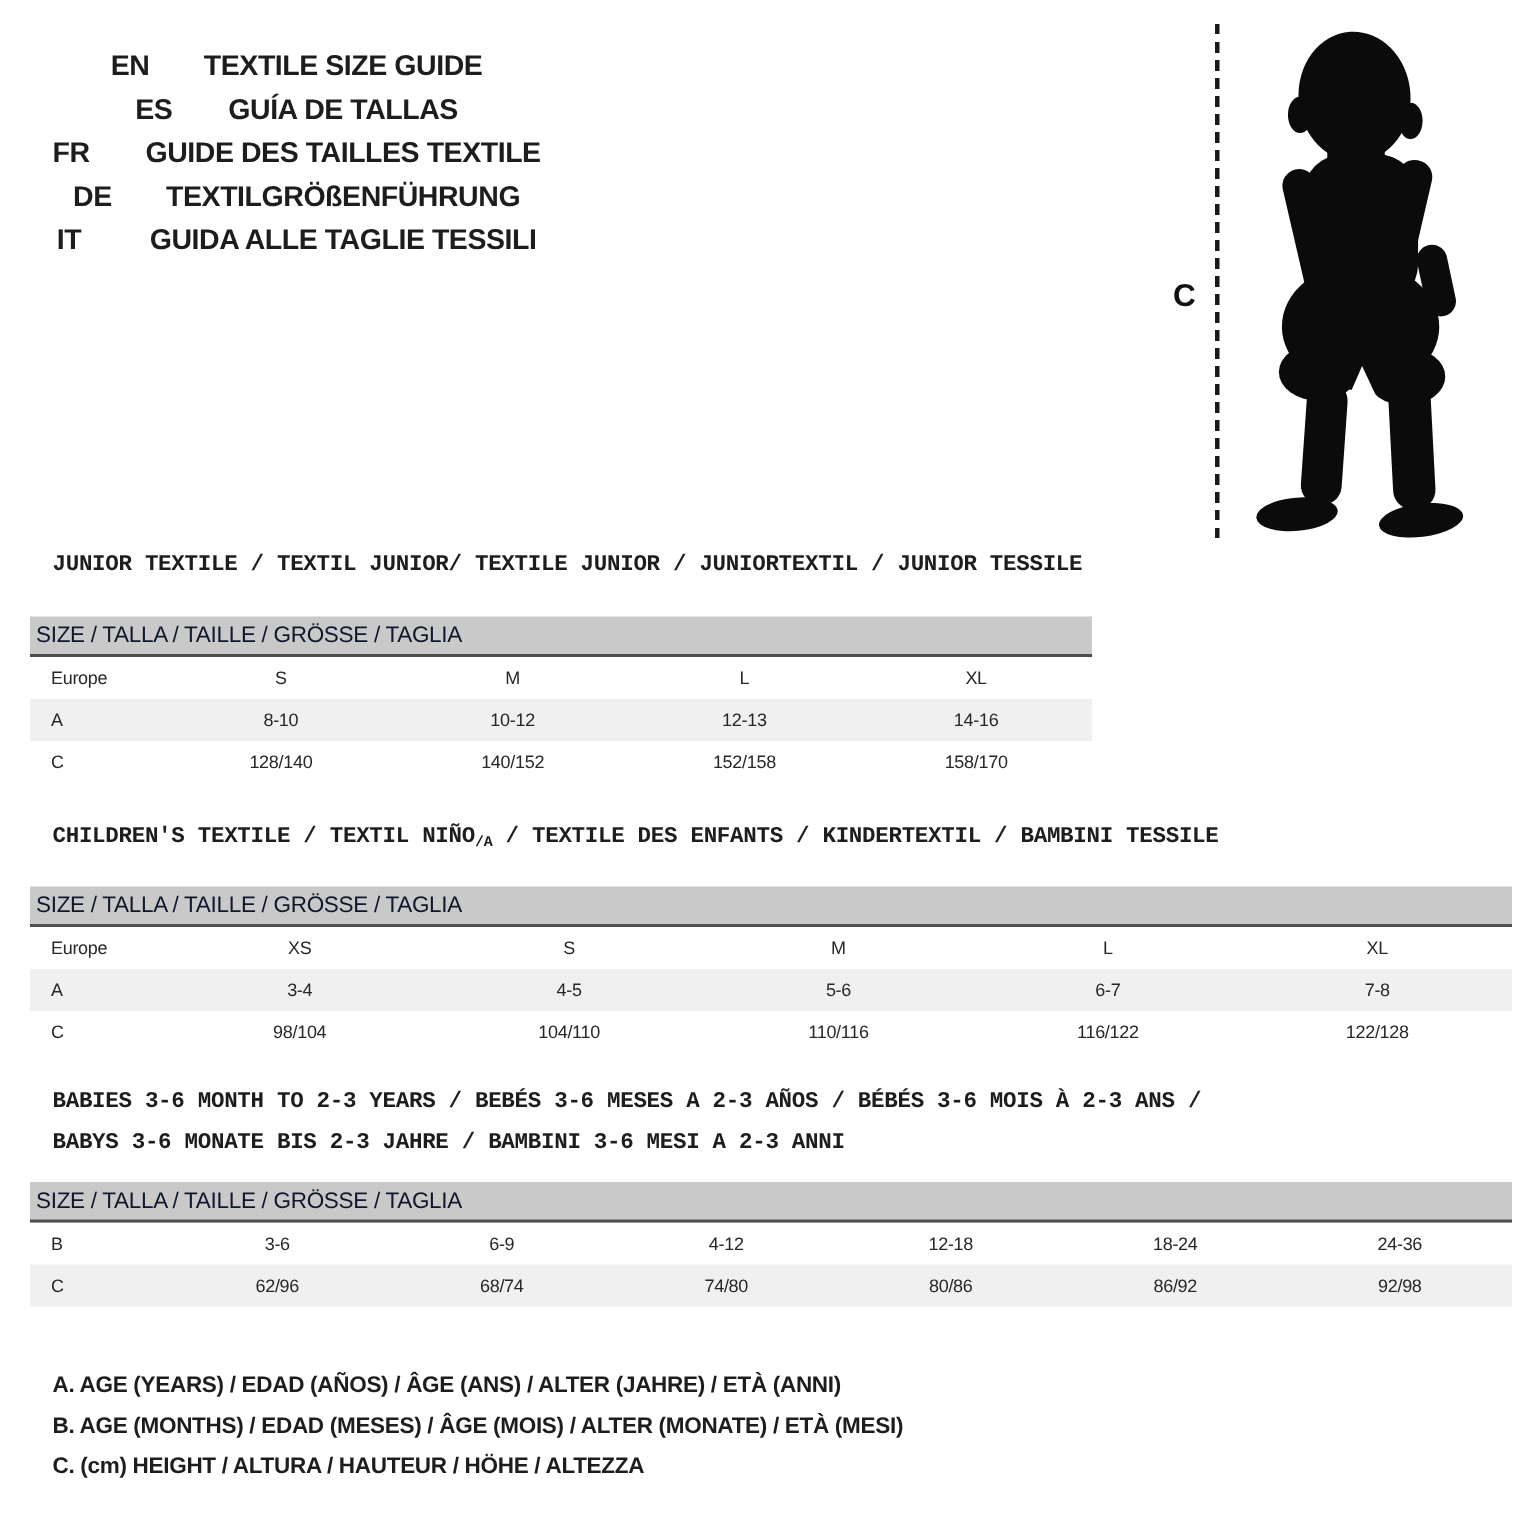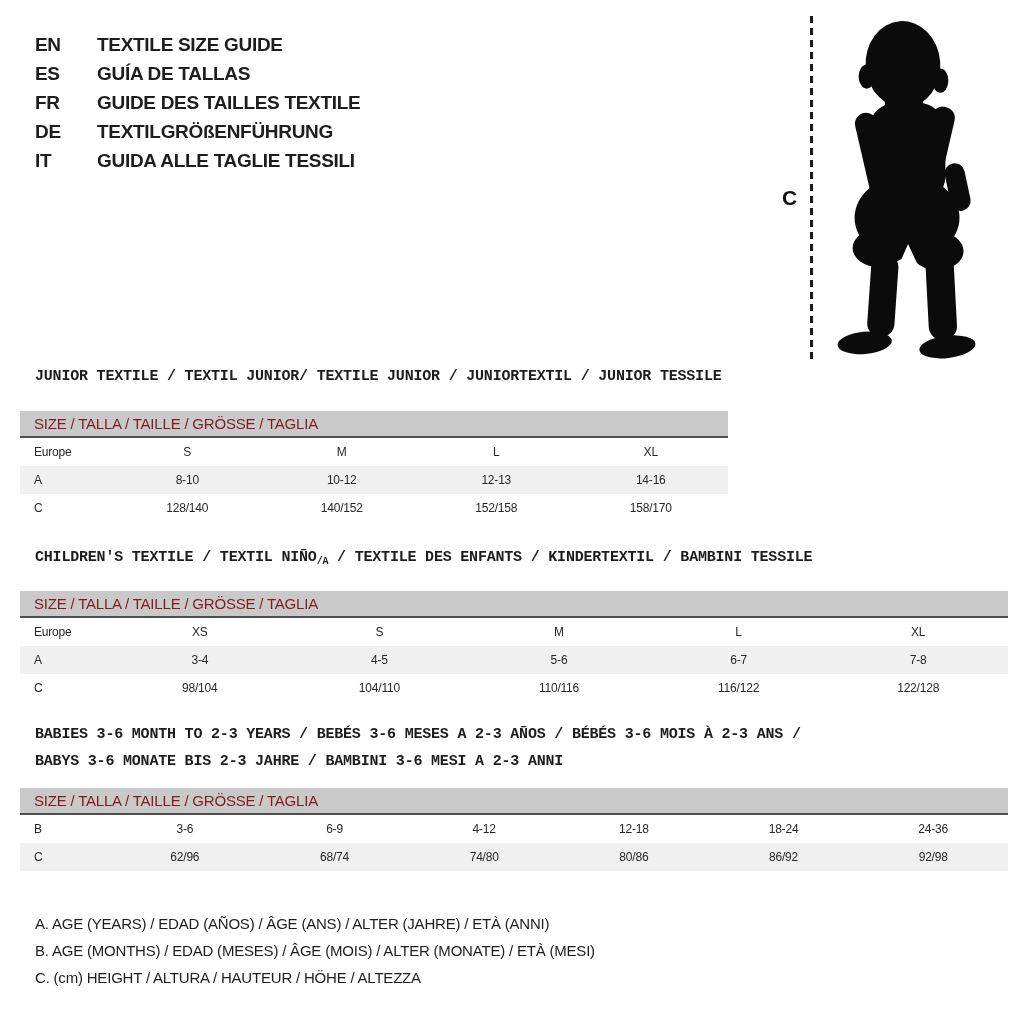--- a/index.html
+++ b/index.html
@@ -3,21 +3,21 @@
 <meta charset="utf-8">
 <style>
   html,body{margin:0;padding:0;background:#fff;}
   .canvas{
     position:relative;width:1024px;height:1024px;background:#fff;
     font-family:"Liberation Sans",sans-serif;color:#222;overflow:hidden;
   }
 
   
   .lang-block{position:absolute;left:35px;top:30px;}
-  .lang-row{display:flex;height:29px;align-items:center;}
+  .lang-row{display:flex;height:29px;align-items:center;justify-content:center;}
   .lang-code{width:62px;font-weight:bold;font-size:19px;letter-spacing:-0.3px;color:var(--text_dark);}
   .lang-title{font-weight:bold;font-size:19px;letter-spacing:-0.3px;color:var(--text_dark);white-space:nowrap;}
 
   
   .figure{position:absolute;left:770px;top:10px;width:245px;height:355px;}
   .height-label{position:absolute;left:12px;top:176px;font-size:21px;font-weight:bold;color:#111;}
   .dotted-line{
     position:absolute;left:40px;top:6px;width:3px;height:344px;
     background:repeating-linear-gradient(to bottom,#1a1a1a 0 7px,transparent 7px 12px);
   }
@@ -27,29 +27,29 @@
 
   
   .sec-title{position:absolute;left:35px;margin:0;font-size:15px;font-weight:bold;
     letter-spacing:-0.2px;color:var(--text_dark);white-space:nowrap;font-family:Liberation Mono, monospace;}
   .subscr{font-size:10px;vertical-align:-3px;}
   .title-2line{line-height:27px;}
 
   
   .table{position:absolute;left:20px;}
   .size-bar{height:25px;line-height:25px;background:var(--header_bar);
-    border-bottom:2px solid var(--divider);padding-left:14px;
-    font-size:15px;color:#7f1d1d;letter-spacing:-0.2px;}
+    border-bottom:2px solid var(--divider);padding-left:4px;
+    font-size:15px;color:#0f172a;letter-spacing:-0.2px;}
   .trow{display:flex;height:28px;align-items:center;font-size:12px;color:#272727;letter-spacing:-0.2px;}
   .trow.shaded{background:var(--row_shade);}
   .c0{width:90px;padding-left:14px;box-sizing:border-box;}
   .cv{flex:1;text-align:center;}
 
   
-  .footnotes{position:absolute;left:35px;top:910px;font-size:15px;font-weight:normal;
+  .footnotes{position:absolute;left:35px;top:910px;font-size:15px;font-weight:bold;
     line-height:27px;letter-spacing:-0.2px;color:var(--text_dark);white-space:nowrap;}
 </style>
 </head>
 <body>
 
 <div class="canvas">
 
   <div class="lang-block">
     <div class="lang-row">
       <span class="lang-code">EN</span>

